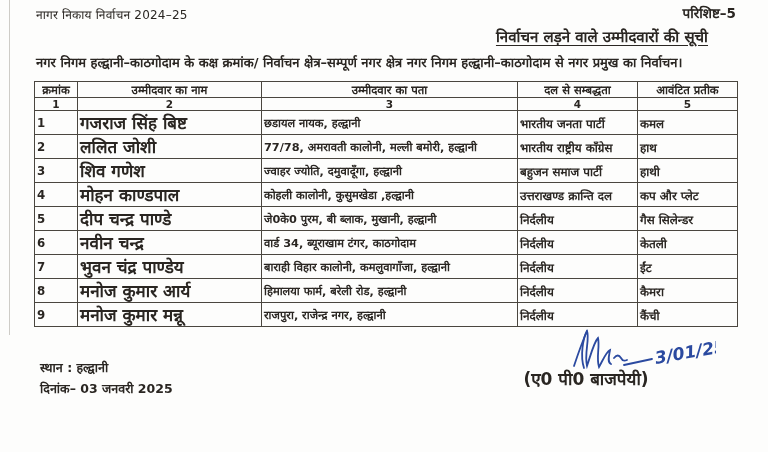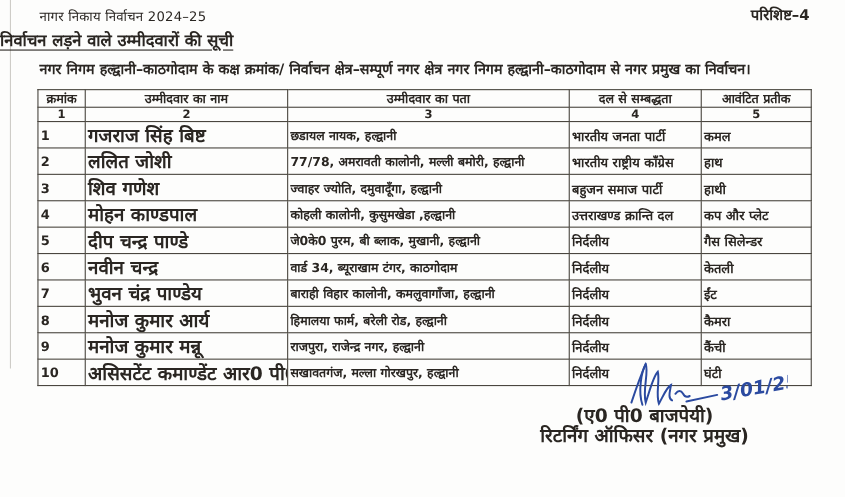--- a/index.html
+++ b/index.html
@@ -19,21 +19,21 @@
   .hdr-left {
     position:absolute; left:36px; top:6px;
     font-size:12px; font-weight:400; letter-spacing:.2px;
   }
   .hdr-right {
     position:absolute; right:32px; top:4px;
     font-size:13.5px; font-weight:700;
   }
   .doc-title {
     position:absolute; left:0; right:60px; top:26px;
-    text-align:left; font-size:15px; font-weight:700;
+    text-align:right; font-size:15px; font-weight:700;
     text-decoration:underline; text-underline-offset:3px;
   }
   .doc-subtitle {
     position:absolute; left:36px; top:53px; width:726px;
     font-size:13px; font-weight:700; white-space:nowrap;
   }
   .tbl-wrap { position:absolute; left:34px; top:81px; }
   table {
     border-collapse:collapse; table-layout:fixed; width:703px;
   }
@@ -57,21 +57,21 @@
   }
   .sig-svg { display:block; margin:0 auto -2px auto; }
   .sig-line { font-size:17px; font-weight:700; line-height:18px; white-space:nowrap; }
 </style>
 </head>
 <body>
 
 <div class="scan-edge"></div>
 
 <div class="hdr-left">नागर निकाय निर्वाचन 2024–25</div>
-<div class="hdr-right">परिशिष्ट–4</div>
+<div class="hdr-right">परिशिष्ट–5</div>
 <div class="doc-title">निर्वाचन लड़ने वाले उम्मीदवारों की सूची</div>
 <div class="doc-subtitle">नगर निगम हल्द्वानी–काठगोदाम के कक्ष क्रमांक/ निर्वाचन क्षेत्र–सम्पूर्ण नगर क्षेत्र नगर निगम हल्द्वानी–काठगोदाम से नगर प्रमुख का निर्वाचन।</div>
 
 <div class="tbl-wrap">
   <table>
     <colgroup>
       <col style="width:43px">
         <col style="width:184px">
         <col style="width:256px">
         <col style="width:120px">
@@ -150,39 +150,33 @@
           <td class="col3">निर्दलीय</td>
           <td class="col4">कैमरा</td>
         </tr>
         <tr>
           <td class="col0">9</td>
           <td class="col1">मनोज कुमार मन्नू</td>
           <td class="col2">राजपुरा, राजेन्द्र नगर, हल्द्वानी</td>
           <td class="col3">निर्दलीय</td>
           <td class="col4">कैंची</td>
         </tr>
-        <tr>
-          <td class="col0">10</td>
-          <td class="col1">असिसटेंट कमाण्डेंट आर0 पी0 सिंह</td>
-          <td class="col2">सखावतगंज, मल्ला गोरखपुर, हल्द्वानी</td>
-          <td class="col3">निर्दलीय</td>
-          <td class="col4">घंटी</td>
-        </tr>
       </tbody>
   </table>
 </div>
 
 <div class="foot-left">
+  <div>स्थान : हल्द्वानी</div>
+  <div>दिनांक– 03 जनवरी 2025</div>
 </div>
 
 <div class="sig-block">
   <svg class="sig-svg" width="260" height="44" viewBox="0 0 260 44">
     <g fill="none" stroke="#2b4aa0" stroke-width="1.8" stroke-linecap="round">
       <path d="M128,40 C124,28 127,10 131,3 C134,10 128,26 131,38 C135,26 138,14 142,10 C144,18 140,30 143,39 C147,32 150,24 154,22 C153,28 151,34 155,36"></path>
       <path d="M131,3 C127,12 122,26 118,38"></path>
       <path d="M158,30 q4,-5 7,0 q2,4 6,2"></path>
       <path d="M168,37 L196,31"></path>
     </g>
     <text x="200" y="36" fill="#2b4aa0" font-size="17" font-style="italic" font-weight="600" transform="rotate(-10 200 36)">3/01/25</text>
   </svg>
   <div class="sig-line">(ए0 पी0 बाजपेयी)</div>
-  <div class="sig-line">रिटर्निंग ऑफिसर (नगर प्रमुख)</div>
 </div>
 
 </body></html>

